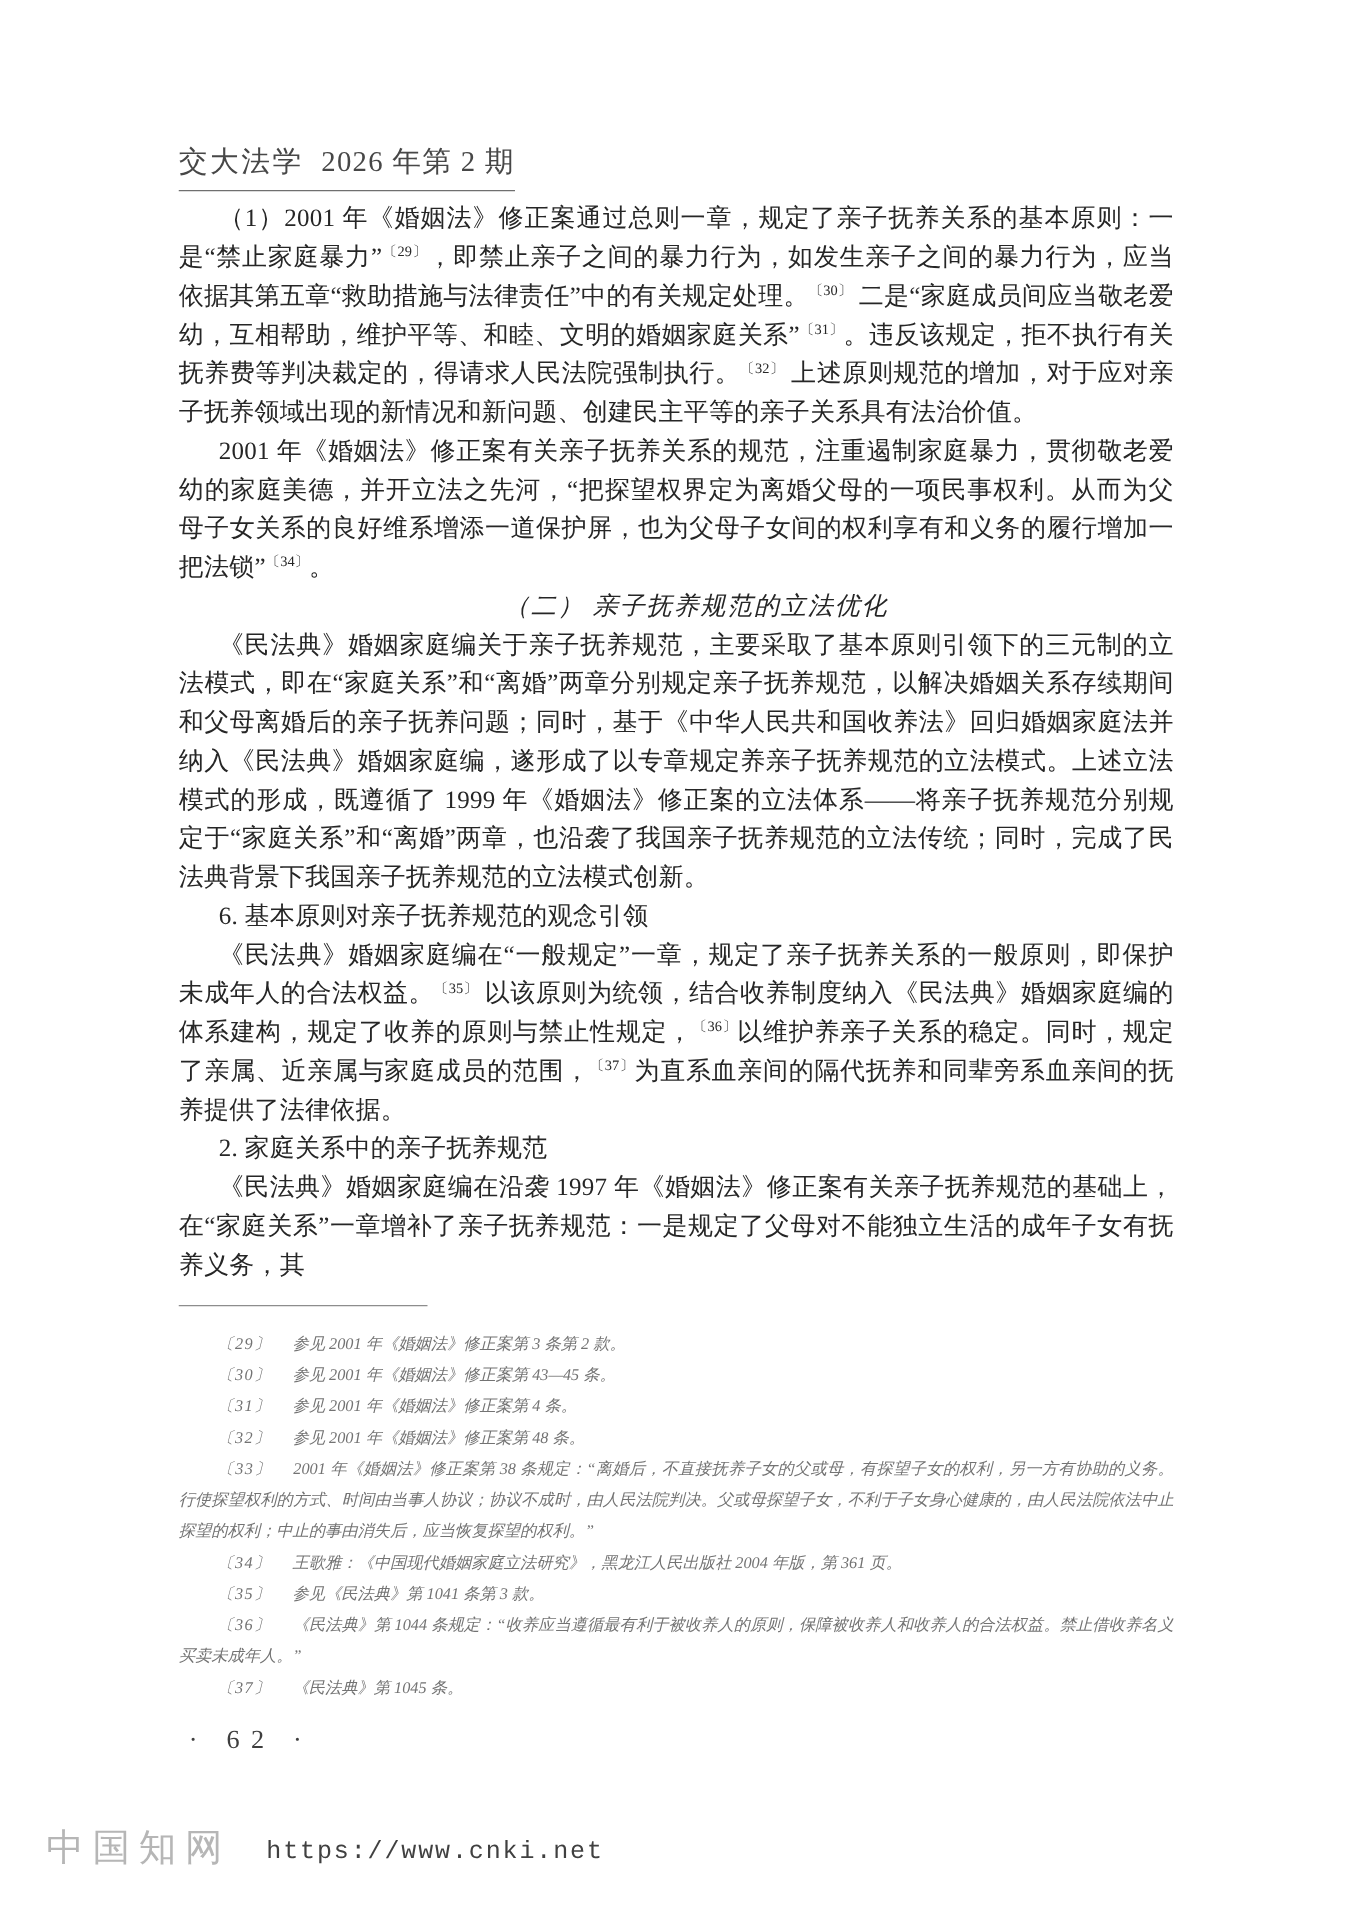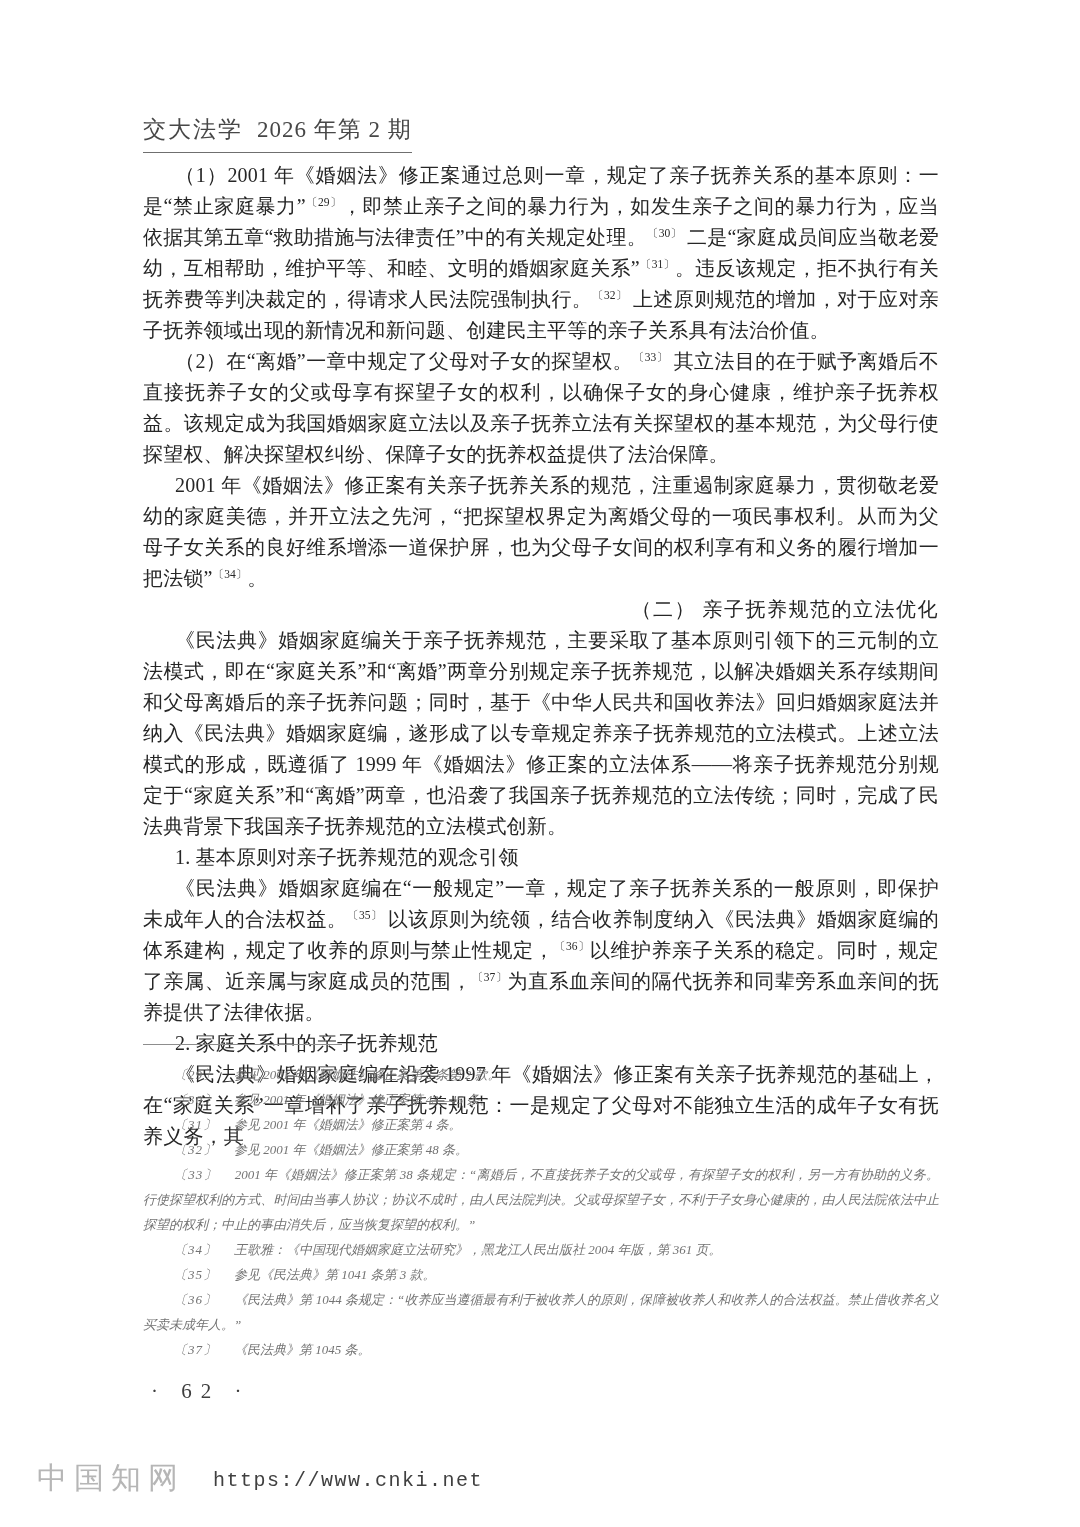--- a/index.html
+++ b/index.html
@@ -32,21 +32,22 @@
   }
   .para {
     margin: 0;
     font-size: 20px;
     line-height: 31px;
     text-align: justify;
     text-indent: 32px;
     letter-spacing: 0.2px;
   }
   .para.kaiti-heading {
-    text-align: right;
+    font-style: italic;
+    text-align: center;
     letter-spacing: 1.5px;
   }
   .para.num-heading { text-align: left; }
   sup {
     font-size: 11.5px;
     line-height: 0;
     vertical-align: 7px;
     letter-spacing: 0;
   }
   .fn-area {
@@ -103,25 +104,24 @@
 <body>
 
 <div class="page">
 
   <div class="header">
     <span>交大法学</span><span class="issue">2026 年第 2 期</span>
   </div>
 
   <div class="content">
       <p class="para body">（1）2001 年《婚姻法》修正案通过总则一章，规定了亲子抚养关系的基本原则：一是“禁止家庭暴力”<sup>〔29〕</sup>，即禁止亲子之间的暴力行为，如发生亲子之间的暴力行为，应当依据其第五章“救助措施与法律责任”中的有关规定处理。<sup>〔30〕</sup> 二是“家庭成员间应当敬老爱幼，互相帮助，维护平等、和睦、文明的婚姻家庭关系”<sup>〔31〕</sup>。违反该规定，拒不执行有关抚养费等判决裁定的，得请求人民法院强制执行。<sup>〔32〕</sup> 上述原则规范的增加，对于应对亲子抚养领域出现的新情况和新问题、创建民主平等的亲子关系具有法治价值。</p>
-      <p class="para body">（2）在“离婚”一章中规定了父母对子女的探望权。<sup>〔33〕</sup> 其立法目的在于赋予离婚后不直接抚养子女的父或母享有探望子女的权利，以确保子女的身心健康，维护亲子抚养权益。该规定成为我国婚姻家庭立法以及亲子抚养立法有关探望权的基本规范，为父母行使探望权、解决探望权纠纷、保障子女的抚养权益提供了法治保障。</p>
       <p class="para body">2001 年《婚姻法》修正案有关亲子抚养关系的规范，注重遏制家庭暴力，贯彻敬老爱幼的家庭美德，并开立法之先河，“把探望权界定为离婚父母的一项民事权利。从而为父母子女关系的良好维系增添一道保护屏，也为父母子女间的权利享有和义务的履行增加一把法锁”<sup>〔34〕</sup>。</p>
       <p class="para kaiti-heading">（二） 亲子抚养规范的立法优化</p>
       <p class="para body">《民法典》婚姻家庭编关于亲子抚养规范，主要采取了基本原则引领下的三元制的立法模式，即在“家庭关系”和“离婚”两章分别规定亲子抚养规范，以解决婚姻关系存续期间和父母离婚后的亲子抚养问题；同时，基于《中华人民共和国收养法》回归婚姻家庭法并纳入《民法典》婚姻家庭编，遂形成了以专章规定养亲子抚养规范的立法模式。上述立法模式的形成，既遵循了 1999 年《婚姻法》修正案的立法体系——将亲子抚养规范分别规定于“家庭关系”和“离婚”两章，也沿袭了我国亲子抚养规范的立法传统；同时，完成了民法典背景下我国亲子抚养规范的立法模式创新。</p>
-      <p class="para num-heading">1. 基本原则对亲子抚养规范的观念引领</p>
+      <p class="para num-heading">6. 基本原则对亲子抚养规范的观念引领</p>
       <p class="para body">《民法典》婚姻家庭编在“一般规定”一章，规定了亲子抚养关系的一般原则，即保护未成年人的合法权益。<sup>〔35〕</sup> 以该原则为统领，结合收养制度纳入《民法典》婚姻家庭编的体系建构，规定了收养的原则与禁止性规定，<sup>〔36〕</sup>以维护养亲子关系的稳定。同时，规定了亲属、近亲属与家庭成员的范围，<sup>〔37〕</sup>为直系血亲间的隔代抚养和同辈旁系血亲间的抚养提供了法律依据。</p>
       <p class="para num-heading">2. 家庭关系中的亲子抚养规范</p>
       <p class="para body">《民法典》婚姻家庭编在沿袭 1997 年《婚姻法》修正案有关亲子抚养规范的基础上，在“家庭关系”一章增补了亲子抚养规范：一是规定了父母对不能独立生活的成年子女有抚养义务，其</p>
     </div>
 
   <div class="fn-area">
     <div class="fn-rule"></div>
     <div>
         <p class="footnote"><span class="fn-marker">〔29〕</span>参见 2001 年《婚姻法》修正案第 3 条第 2 款。</p>
         <p class="footnote"><span class="fn-marker">〔30〕</span>参见 2001 年《婚姻法》修正案第 43—45 条。</p>

